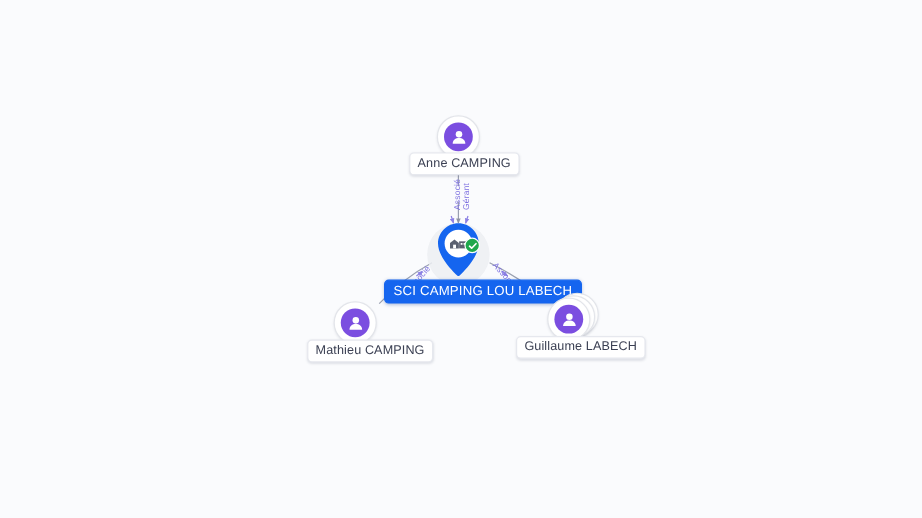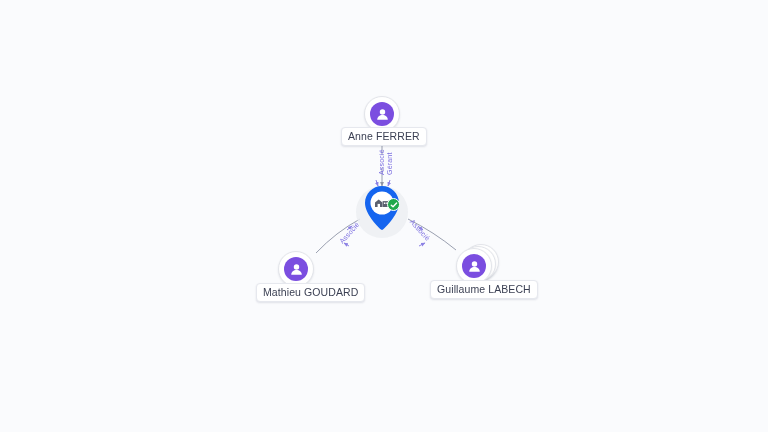--- a/index.html
+++ b/index.html
@@ -135,46 +135,47 @@
       </svg>
     </div>
 
     <div class="badge" style="left:31px;top:12px;">
       <svg width="8" height="8" viewBox="0 0 10 10">
         <path d="M1.6 5.2 L3.8 7.3 L8.3 2.6" stroke="#ffffff" stroke-width="1.7" fill="none" stroke-linecap="round" stroke-linejoin="round"></path>
       </svg>
     </div>
   </div>
 
+  <div class="label primary" style="left:320px;top:233px;">SCI CAMPING LOU LABECH</div>
 
   <div class="node" style="left:0;top:0;">
     <div class="avatar-wrap" style="left:364px;top:96px;">
       <div class="ring front"></div>
       <div class="avatar">
         <svg width="15" height="15" viewBox="0 0 16 16">
           <circle cx="8" cy="5.3" r="2.9" fill="#ffffff"></circle>
           <path d="M2.4 13.6 C2.4 10.4 4.9 8.6 8 8.6 C11.1 8.6 13.6 10.4 13.6 13.6 Z" fill="#ffffff"></path>
         </svg>
       </div>
     </div>
   </div>
-  <div class="label" style="left:341px;top:127px;">Anne FERRER</div>
+  <div class="label" style="left:341px;top:127px;">Anne CAMPING</div>
 
   <div class="node" style="left:0;top:0;">
     <div class="avatar-wrap" style="left:278px;top:251px;">
       <div class="ring front"></div>
       <div class="avatar">
         <svg width="15" height="15" viewBox="0 0 16 16">
           <circle cx="8" cy="5.3" r="2.9" fill="#ffffff"></circle>
           <path d="M2.4 13.6 C2.4 10.4 4.9 8.6 8 8.6 C11.1 8.6 13.6 10.4 13.6 13.6 Z" fill="#ffffff"></path>
         </svg>
       </div>
     </div>
   </div>
-  <div class="label" style="left:256px;top:283px;">Mathieu GOUDARD</div>
+  <div class="label" style="left:256px;top:283px;">Mathieu CAMPING</div>
 
   <div class="node" style="left:0;top:0;">
     <div class="avatar-wrap" style="left:456px;top:248px;">
       <div class="ring stack1"></div>
       <div class="ring stack2"></div>
       <div class="ring front"></div>
       <div class="avatar">
         <svg width="15" height="15" viewBox="0 0 16 16">
           <circle cx="8" cy="5.3" r="2.9" fill="#ffffff"></circle>
           <path d="M2.4 13.6 C2.4 10.4 4.9 8.6 8 8.6 C11.1 8.6 13.6 10.4 13.6 13.6 Z" fill="#ffffff"></path>

